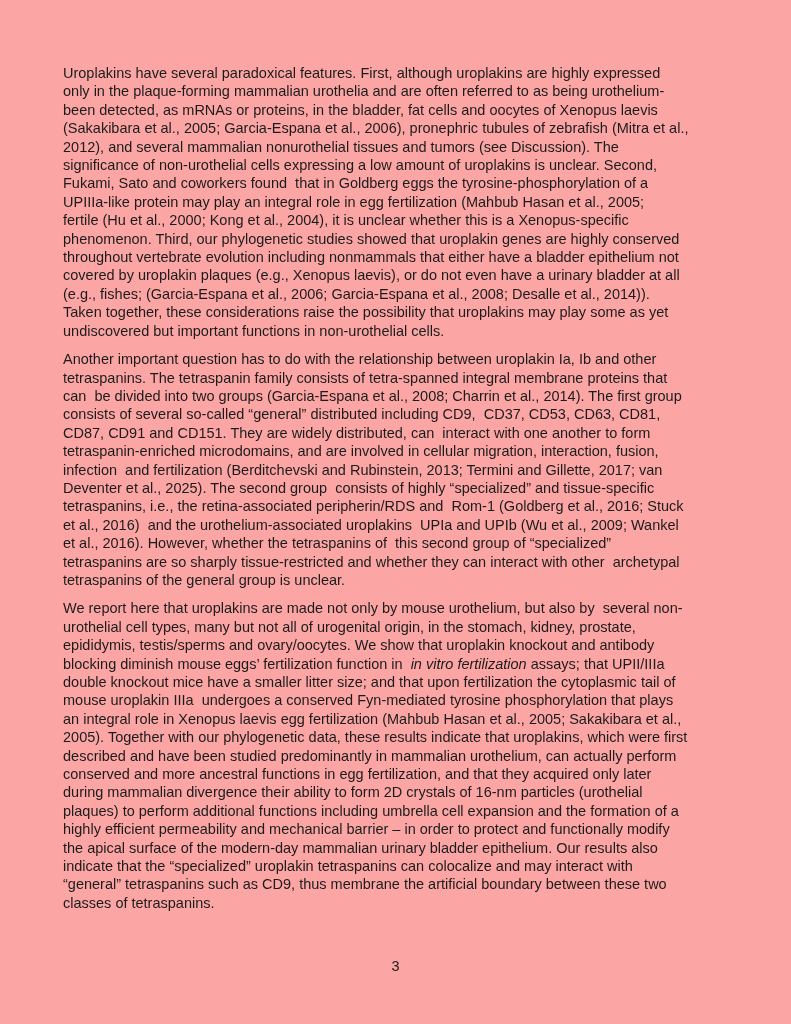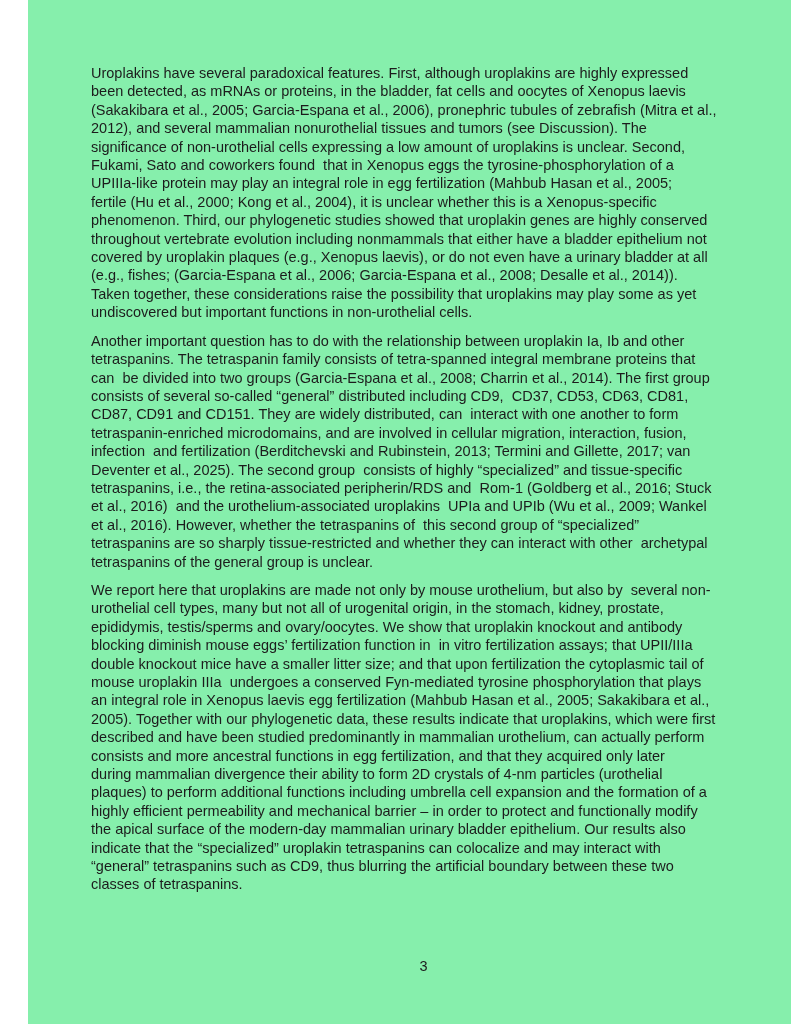--- a/index.html
+++ b/index.html
@@ -12,63 +12,64 @@
     background: #ffffff;
     position: relative;
     overflow: hidden;
     font-family: "Liberation Sans", "DejaVu Sans", sans-serif;
     color: #1c1c1c;
     -webkit-font-smoothing: antialiased;
   }
   .page {
     position: absolute;
     inset: 0;
-    background: #86efac;
-    margin-left: 28px;
+    background: #fca5a5;
   }
   .text-block {
     position: absolute;
     left: 63px;
     top: 64px;
     width: 700px;
     font-size: 14.5px;
     line-height: 18.4px;
     text-align: left;
   }
   .paragraph {
     margin: 0 0 10px 0;
     padding: 0;
   }
   .line {
     white-space: pre;   
   }
   .italic {
+    font-style: italic;
   }
   .page-number {
     position: absolute;
     top: 957px;
     left: 0;
     width: 791px;
     text-align: center;
     font-size: 14.5px;
     line-height: 18.4px;
   }
 </style>
 </head>
 <body>
 
 <div class="page">
   <div class="text-block" id="body-text">
       <div class="paragraph">
         <div class="line">Uroplakins have several paradoxical features. First, although uroplakins are highly expressed</div>
+        <div class="line">only in the plaque-forming mammalian urothelia and are often referred to as being urothelium-</div>
         <div class="line">been detected, as mRNAs or proteins, in the bladder, fat cells and oocytes of Xenopus laevis</div>
         <div class="line">(Sakakibara et al., 2005; Garcia-Espana et al., 2006), pronephric tubules of zebrafish (Mitra et al.,</div>
         <div class="line">2012), and several mammalian nonurothelial tissues and tumors (see Discussion). The</div>
         <div class="line">significance of non-urothelial cells expressing a low amount of uroplakins is unclear. Second,</div>
-        <div class="line">Fukami, Sato and coworkers found  that in Xenopus eggs the tyrosine-phosphorylation of a</div>
+        <div class="line">Fukami, Sato and coworkers found  that in Goldberg eggs the tyrosine-phosphorylation of a</div>
         <div class="line">UPIIIa-like protein may play an integral role in egg fertilization (Mahbub Hasan et al., 2005;</div>
         <div class="line">fertile (Hu et al., 2000; Kong et al., 2004), it is unclear whether this is a Xenopus-specific</div>
         <div class="line">phenomenon. Third, our phylogenetic studies showed that uroplakin genes are highly conserved</div>
         <div class="line">throughout vertebrate evolution including nonmammals that either have a bladder epithelium not</div>
         <div class="line">covered by uroplakin plaques (e.g., Xenopus laevis), or do not even have a urinary bladder at all</div>
         <div class="line">(e.g., fishes; (Garcia-Espana et al., 2006; Garcia-Espana et al., 2008; Desalle et al., 2014)).</div>
         <div class="line">Taken together, these considerations raise the possibility that uroplakins may play some as yet</div>
         <div class="line">undiscovered but important functions in non-urothelial cells.</div>
       </div>
       <div class="paragraph">
@@ -89,24 +90,24 @@
       <div class="paragraph">
         <div class="line">We report here that uroplakins are made not only by mouse urothelium, but also by  several non-</div>
         <div class="line">urothelial cell types, many but not all of urogenital origin, in the stomach, kidney, prostate,</div>
         <div class="line">epididymis, testis/sperms and ovary/oocytes. We show that uroplakin knockout and antibody</div>
         <div class="line"><span>blocking diminish mouse eggs’ fertilization function in  </span><span class="italic">in vitro fertilization</span><span> assays; that UPII/IIIa</span></div>
         <div class="line">double knockout mice have a smaller litter size; and that upon fertilization the cytoplasmic tail of</div>
         <div class="line">mouse uroplakin IIIa  undergoes a conserved Fyn-mediated tyrosine phosphorylation that plays</div>
         <div class="line">an integral role in Xenopus laevis egg fertilization (Mahbub Hasan et al., 2005; Sakakibara et al.,</div>
         <div class="line">2005). Together with our phylogenetic data, these results indicate that uroplakins, which were first</div>
         <div class="line">described and have been studied predominantly in mammalian urothelium, can actually perform</div>
-        <div class="line">consists and more ancestral functions in egg fertilization, and that they acquired only later</div>
-        <div class="line">during mammalian divergence their ability to form 2D crystals of 4-nm particles (urothelial</div>
+        <div class="line">conserved and more ancestral functions in egg fertilization, and that they acquired only later</div>
+        <div class="line">during mammalian divergence their ability to form 2D crystals of 16-nm particles (urothelial</div>
         <div class="line">plaques) to perform additional functions including umbrella cell expansion and the formation of a</div>
         <div class="line">highly efficient permeability and mechanical barrier – in order to protect and functionally modify</div>
         <div class="line">the apical surface of the modern-day mammalian urinary bladder epithelium. Our results also</div>
         <div class="line">indicate that the “specialized” uroplakin tetraspanins can colocalize and may interact with</div>
-        <div class="line">“general” tetraspanins such as CD9, thus blurring the artificial boundary between these two</div>
+        <div class="line">“general” tetraspanins such as CD9, thus membrane the artificial boundary between these two</div>
         <div class="line">classes of tetraspanins.</div>
       </div>
     </div>
   <div class="page-number">3</div>
 </div>
 
 </body></html>

